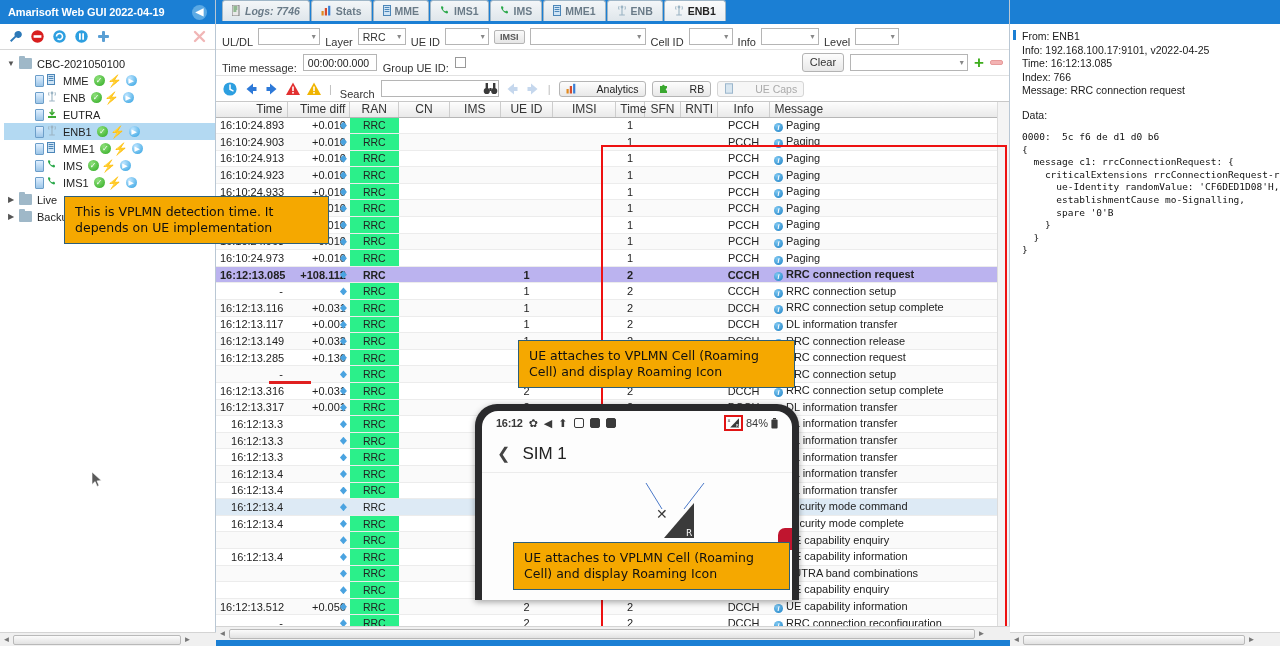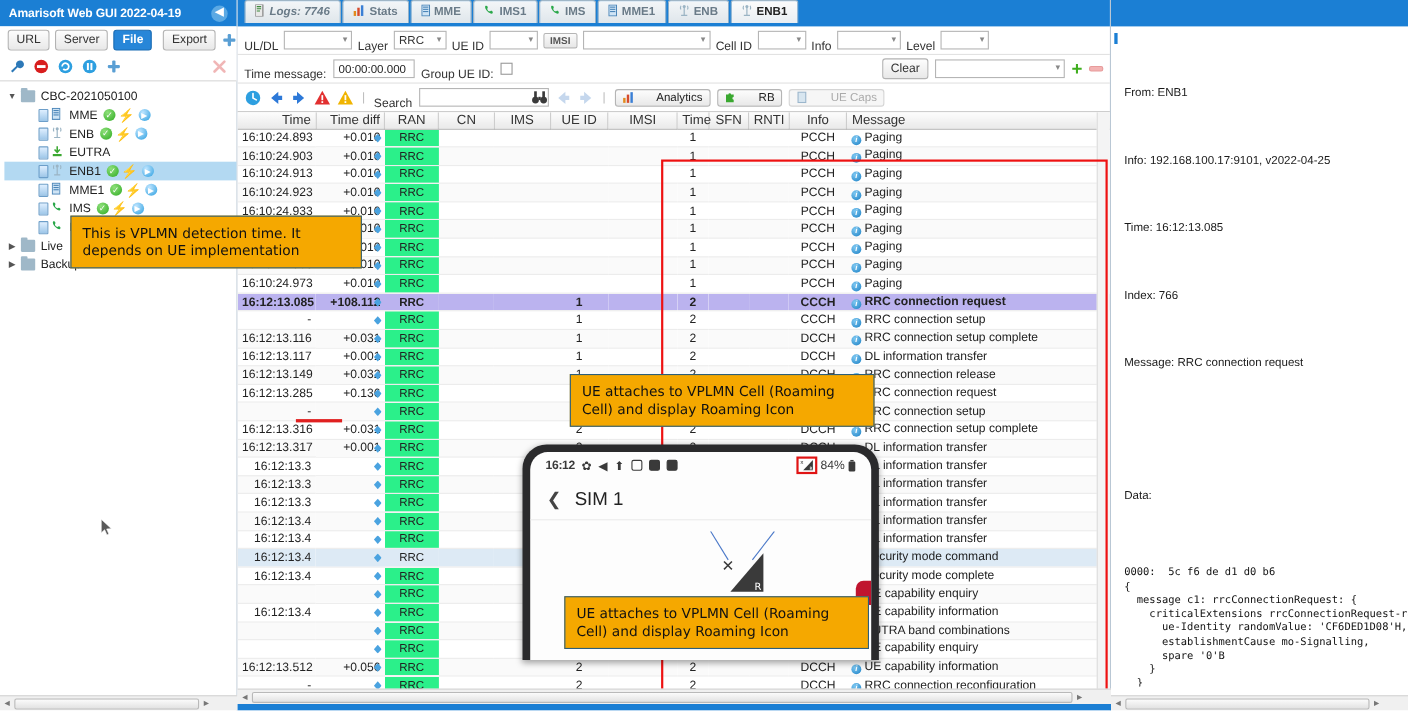--- a/index.html
+++ b/index.html
@@ -254,21 +254,21 @@
   }
   #right-body .accent {
     position: absolute; left: 3px; top: 6px; width: 3px; height: 10px;
     background: #1b7fd4;
   }
   pre.mono {
     font-family: "DejaVu Sans Mono", monospace;
     font-size: 9.5px; line-height: 12.6px; margin: 0; color: #111;
     white-space: pre;
   }
-  .hdr-lines div { white-space: nowrap; margin-top: 48px; }
+  .hdr-lines div { white-space: nowrap; }
 
   
   .hscroll {
     position: absolute; bottom: 0; height: 14px;
     background: #f0f0f0; border-top: 1px solid #d4d4d4;
     display: flex; align-items: center;
   }
   .hscroll .arrow { width: 13px; text-align: center; color: #777; font-size: 8px; }
   .hscroll .thumb {
     height: 10px; background: linear-gradient(#fbfbfb,#e2e2e2);
@@ -290,35 +290,20 @@
 
 <div id="app">
 
   <div id="left-panel">
 
     <div id="left-titlebar">
       <span>Amarisoft Web GUI 2022-04-19</span>
       <span class="collapse-btn">◀</span>
     </div>
 
-    <div id="left-toolbar-1">
-      <span class="btn3d">URL</span>
-      <span class="btn3d">Server</span>
-      <span class="btn3d active">File</span>
-      <span class="spacer"></span>
-      <span class="btn3d">Export</span>
-      <span class="ic">
-        <svg width="15" height="15" viewBox="0 0 15 15">
-            <g fill="#5a9fd4">
-              <rect x="6" y="2" width="3" height="11" rx="1"></rect>
-              <rect x="2" y="6" width="11" height="3" rx="1"></rect>
-            </g>
-          </svg>
-      </span>
-    </div>
 
     <div id="left-toolbar-2">
       <span class="ic">
         <svg width="15" height="15" viewBox="0 0 15 15">
             <path d="M10 2a3.5 3.5 0 0 0-3.2 4.9L2 11.6 3.4 13l4.7-4.8A3.5 3.5 0 1 0 10 2z" fill="#2d79b8"></path>
           </svg>
       </span>
       <span class="ic">
         <svg width="15" height="15" viewBox="0 0 15 15">
             <circle cx="7.5" cy="7.5" r="6.2" fill="#d81e1e"></circle>

